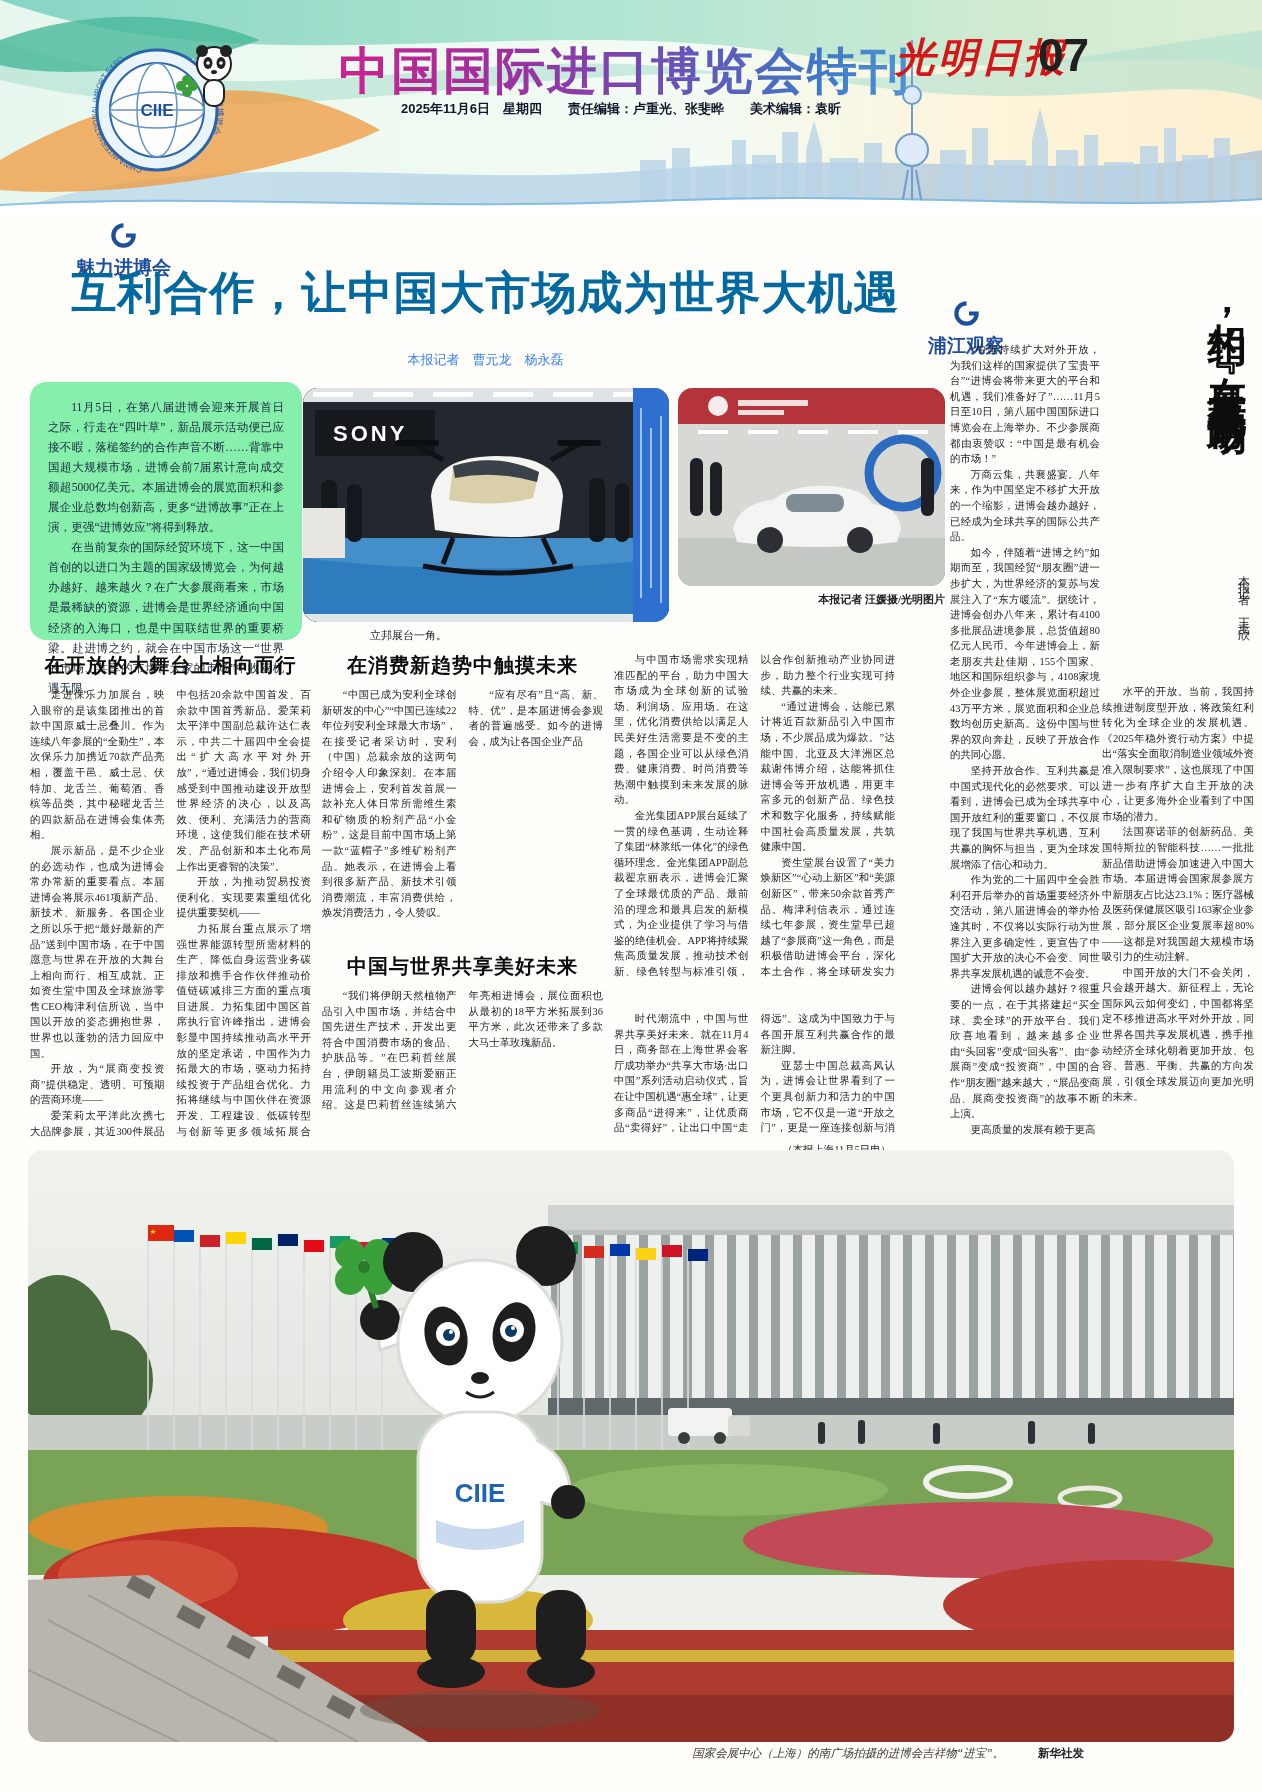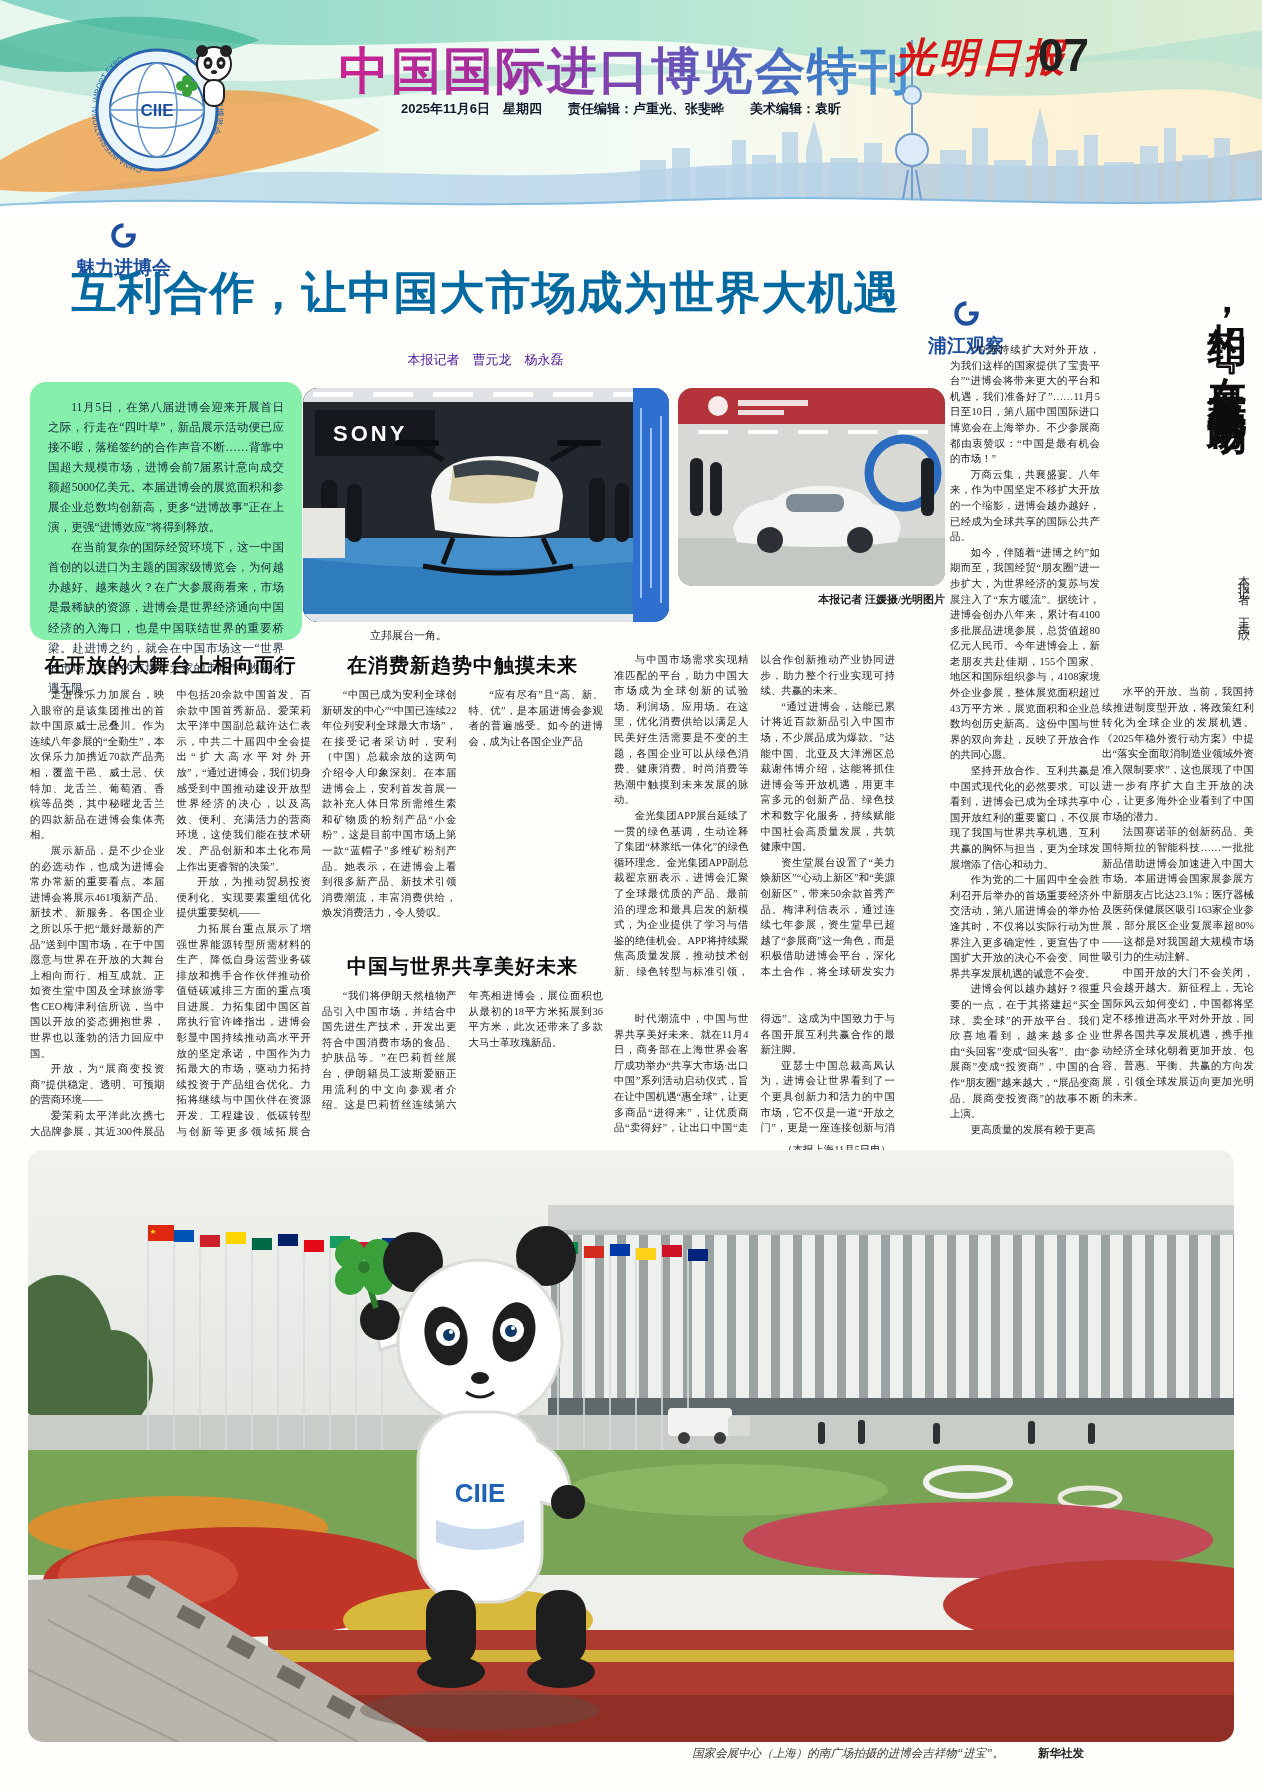--- a/index.html
+++ b/index.html
@@ -18,21 +18,21 @@
     color:#d61518;letter-spacing:3px;}
   .page-number{position:absolute;left:1038px;top:28px;font-size:46px;font-weight:700;color:#202020;
     font-family:"Liberation Sans",sans-serif;}
   
   .kicker{position:absolute;display:flex;align-items:center;gap:6px;
     font-family:"Liberation Sans",sans-serif;font-weight:bold;color:#1d4f9e;flex-direction:column;}
   .kicker svg{display:block;}
   
   .headline{position:absolute;left:28px;top:263px;width:915px;text-align:center;
     font-size:45px;font-weight:900;color:#0369a1;letter-spacing:1px;}
-  .byline{position:absolute;left:28px;top:351px;width:915px;text-align:center;font-size:13px;color:#4c1d95;}
+  .byline{position:absolute;left:28px;top:351px;width:915px;text-align:center;font-size:13px;color:#3b82f6;}
   .intro-box{position:absolute;left:30px;top:382px;width:272px;height:258px;box-sizing:border-box;
     background:#86efac;border-radius:16px;padding:16px 18px;font-size:11.6px;line-height:1.73;
     text-align:justify;color:#16293c;}
   .intro-box p{margin:0;text-indent:2em;}
   .photo{position:absolute;overflow:hidden;background:#222;border-radius:15px;}
   .caption{position:absolute;font-size:11px;color:#222;font-weight:bold;}
   .col-block{position:absolute;}
   .subhead{text-align:center;font-size:20px;font-weight:900;color:#0d0d0d;margin:0 0 8px 0;
     letter-spacing:1px;white-space:nowrap;}
   .col-text{column-count:2;column-gap:12px;font-size:10.4px;line-height:15.6px;text-align:justify;

